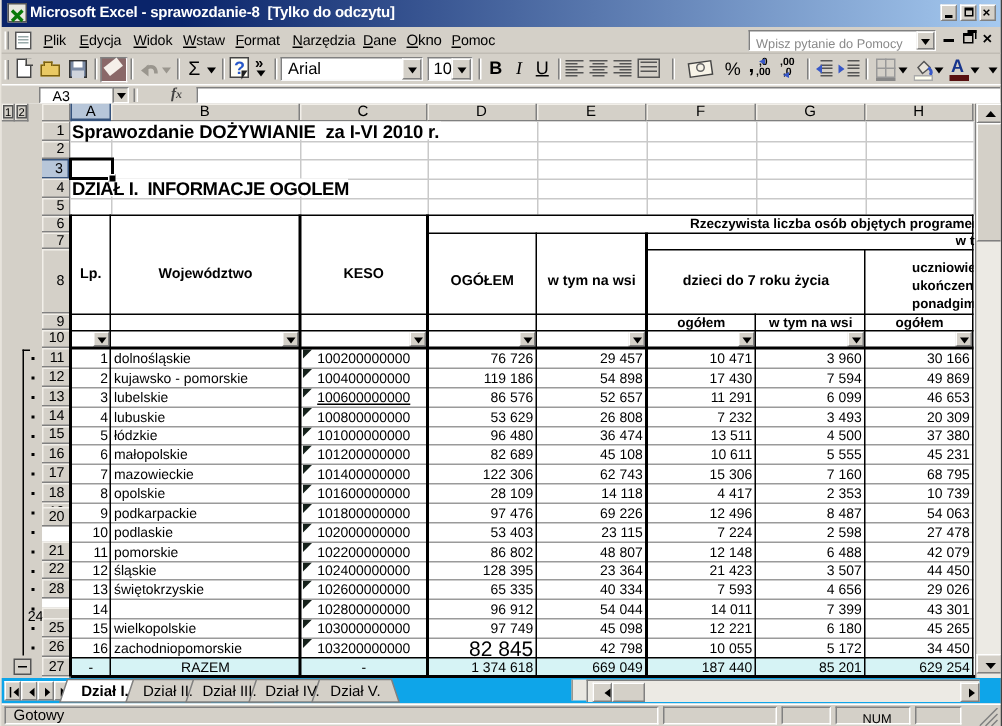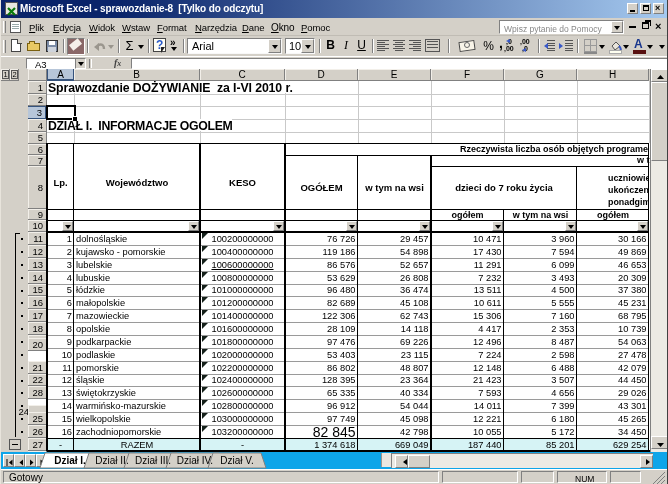--- a/index.html
+++ b/index.html
@@ -437,21 +437,20 @@
 <div class="cell num" style="left:46px;top:317px;width:25px;height:13px;font-size:9.3px;">13</div>
 <div class="cell " style="left:75px;top:317px;width:122px;height:13px;font-size:9.3px;">świętokrzyskie</div>
 <div class="cell ctr" style="left:199px;top:317px;width:85px;height:13px;font-size:9.3px;">102600000000</div>
 <div class="abs" style="left:201px;top:318px;width:0;height:0;border-top:6px solid #15201a;border-right:6px solid transparent;"></div>
 <div class="cell num" style="left:284px;top:317px;width:70.5px;height:13px;font-size:9.3px;">65 335</div>
 <div class="cell num" style="left:357px;top:317px;width:70.5px;height:13px;font-size:9.3px;">40 334</div>
 <div class="cell num" style="left:430px;top:317px;width:70.5px;height:13px;font-size:9.3px;">7 593</div>
 <div class="cell num" style="left:503px;top:317px;width:70.5px;height:13px;font-size:9.3px;">4 656</div>
 <div class="cell num" style="left:576px;top:317px;width:69.5px;height:13px;font-size:9.3px;">29 026</div>
 <div class="cell num" style="left:46px;top:330px;width:25px;height:13px;font-size:9.3px;">14</div>
-<div class="cell " style="left:75px;top:330px;width:122px;height:13px;font-size:9.3px;">warmińsko-mazurskie</div>
 <div class="cell ctr" style="left:199px;top:330px;width:85px;height:13px;font-size:9.3px;">102800000000</div>
 <div class="abs" style="left:201px;top:331px;width:0;height:0;border-top:6px solid #15201a;border-right:6px solid transparent;"></div>
 <div class="cell num" style="left:284px;top:330px;width:70.5px;height:13px;font-size:9.3px;">96 912</div>
 <div class="cell num" style="left:357px;top:330px;width:70.5px;height:13px;font-size:9.3px;">54 044</div>
 <div class="cell num" style="left:430px;top:330px;width:70.5px;height:13px;font-size:9.3px;">14 011</div>
 <div class="cell num" style="left:503px;top:330px;width:70.5px;height:13px;font-size:9.3px;">7 399</div>
 <div class="cell num" style="left:576px;top:330px;width:69.5px;height:13px;font-size:9.3px;">43 301</div>
 <div class="cell num" style="left:46px;top:343px;width:25px;height:13px;font-size:9.3px;">15</div>
 <div class="cell " style="left:75px;top:343px;width:122px;height:13px;font-size:9.3px;">wielkopolskie</div>
 <div class="cell ctr" style="left:199px;top:343px;width:85px;height:13px;font-size:9.3px;">103000000000</div>

